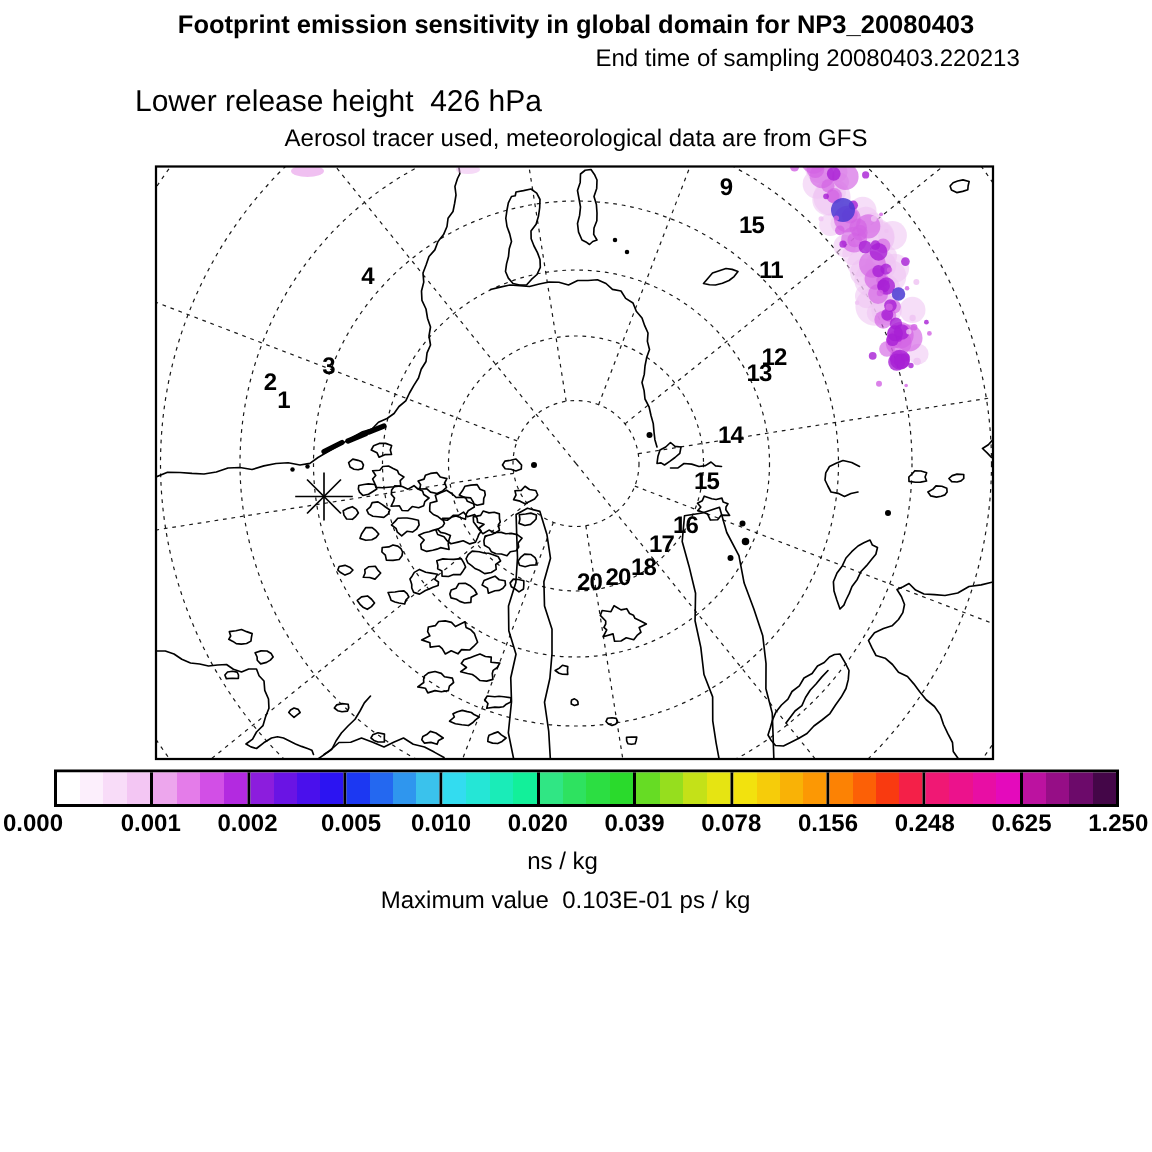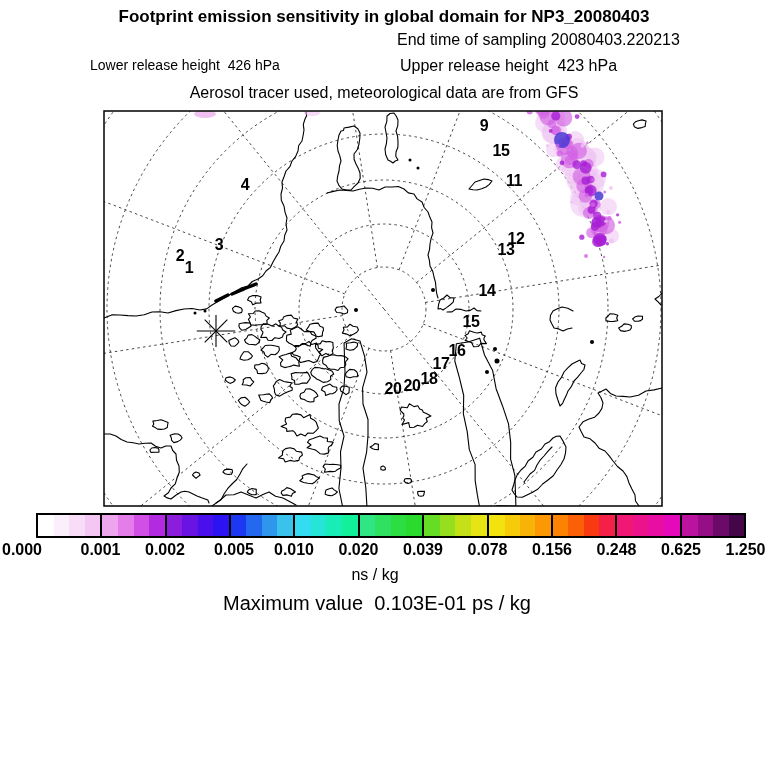--- a/index.html
+++ b/index.html
@@ -2,42 +2,41 @@
 <html><head>
 <meta charset="utf-8">
 <style>
   html,body{margin:0;padding:0;background:#fff;}
   .page{position:relative;width:768px;height:768px;background:#ffffff;overflow:hidden;
         font-family:"Liberation Sans", sans-serif;color:#000;}
   .hdr{position:absolute;white-space:pre;}
   .title{top:7px;left:384px;transform:translateX(-50%);font-size:17px;font-weight:700;}
   .h-l1a{top:31px;left:13px;font-size:16px;}
   .h-l1b{top:31px;left:397px;font-size:16px;}
-  .h-l2a{top:57px;left:90px;font-size:14px;}
+  .h-l2a{top:57px;left:90px;font-size:20px;}
   .h-l2b{top:57px;left:400px;font-size:16px;}
   .h-l3{top:84px;left:384px;transform:translateX(-50%);font-size:16px;}
   #map-svg{position:absolute;left:0;top:0;}
   .traj{position:absolute;transform:translate(-50%,-50%);font-size:16px;font-weight:700;
         line-height:1;letter-spacing:-0.5px;}
   #colorbar{position:absolute;left:36px;top:513px;width:710px;height:25px;
             border:2px solid #000;box-sizing:border-box;display:flex;}
   .cb-seg{flex:1 1 0;height:100%;border-right:2px solid #000;}
   .cb-seg:last-child{border-right:none;}
   .cb-tick{position:absolute;top:541px;transform:translateX(-50%);font-size:16px;font-weight:700;}
   .units{position:absolute;top:566px;left:375px;transform:translateX(-50%);font-size:16px;}
-  .maxval{position:absolute;top:592px;left:377px;transform:translateX(-50%);font-size:20px;white-space:pre;text-align:right;}
+  .maxval{position:absolute;top:592px;left:377px;transform:translateX(-50%);font-size:16px;white-space:pre;text-align:right;}
 </style>
 </head>
 <body>
 
 <div class="page">
   <div class="hdr title">Footprint emission sensitivity in global domain for NP3_20080403</div>
   <div class="hdr h-l1b">End time of sampling 20080403.220213</div>
   <div class="hdr h-l2a">Lower release height  426 hPa</div>
-  <div class="hdr h-l2b">Upper release height  423 hPa</div>
   <div class="hdr h-l3">Aerosol tracer used, meteorological data are from GFS</div>
 
   <svg id="map-svg" width="768" height="768">
     <defs>
       <clipPath id="mapclip">
           <rect x="104" y="111" width="558" height="395"></rect>
         </clipPath>
     </defs>
     <g clip-path="url(#mapclip)">
       <g id="graticule" fill="none" stroke="#000" stroke-width="0.8" stroke-dasharray="2.5 3.2" opacity="0.9">

